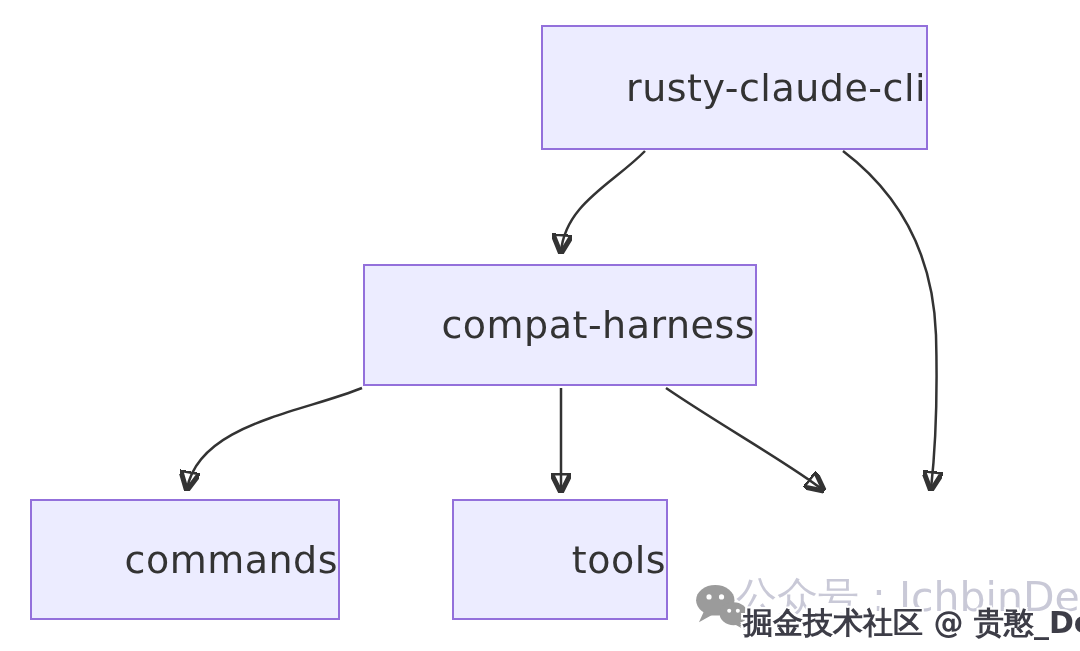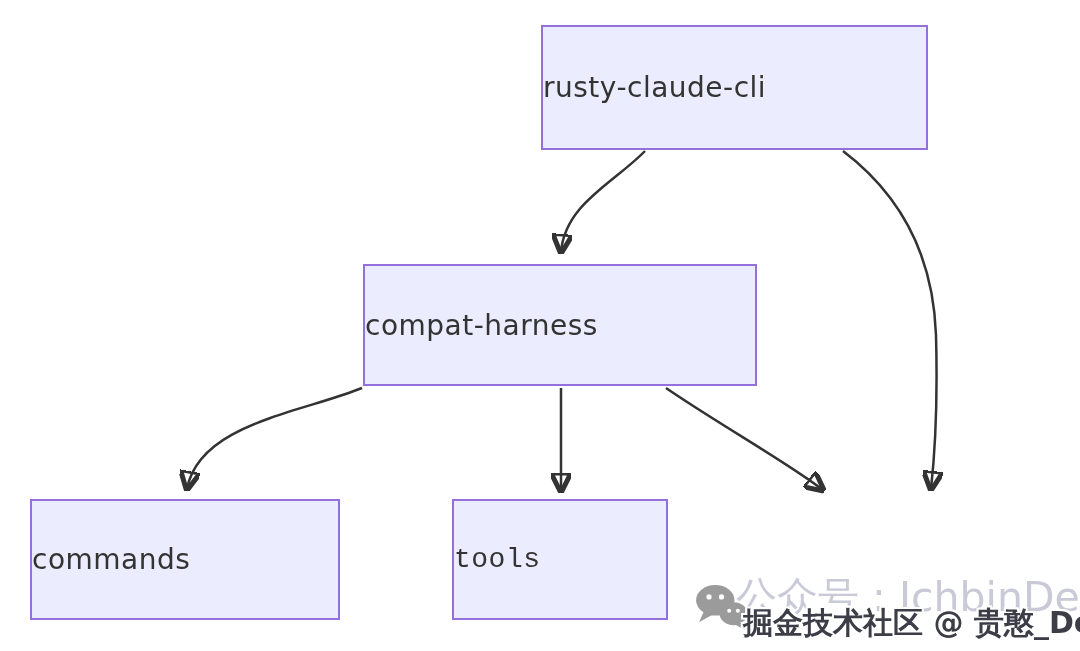--- a/index.html
+++ b/index.html
@@ -11,29 +11,29 @@
     overflow: hidden;
     font-family: "DejaVu Sans", "Liberation Sans", sans-serif;
   }
   .node {
     position: absolute;
     background: #ECECFF;
     border: 2px solid #9370DB;
     box-sizing: border-box;
     display: flex;
     align-items: center;
-    justify-content: flex-start;
-    font-size: 28px;
+    justify-content: flex-end;
+    font-size: 38px;
     color: #333333;
     letter-spacing: 0.5px;
   }
   .node-rusty    { left: 541px; top:  25px; width: 387px; height: 125px; }
   .node-compat   { left: 363px; top: 264px; width: 394px; height: 122px; }
   .node-commands { left:  30px; top: 499px; width: 310px; height: 121px; }
-  .node-tools    { left: 452px; top: 499px; width: 216px; height: 121px; font-family: Liberation Mono, monospace; }
+  .node-tools    { left: 452px; top: 499px; width: 216px; height: 121px; }
   .node-runtime  { left: 782px; top: 499px; width: 265px; height: 123px; }
 
   .edges {
     position: absolute;
     left: 0; top: 0;
     width: 1080px; height: 651px;
     pointer-events: none;
   }
   .edges path {
     fill: none;

